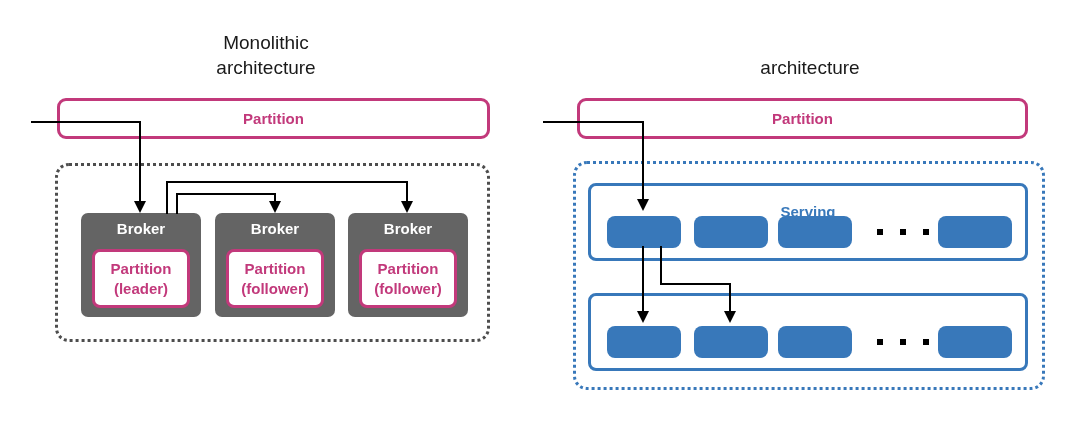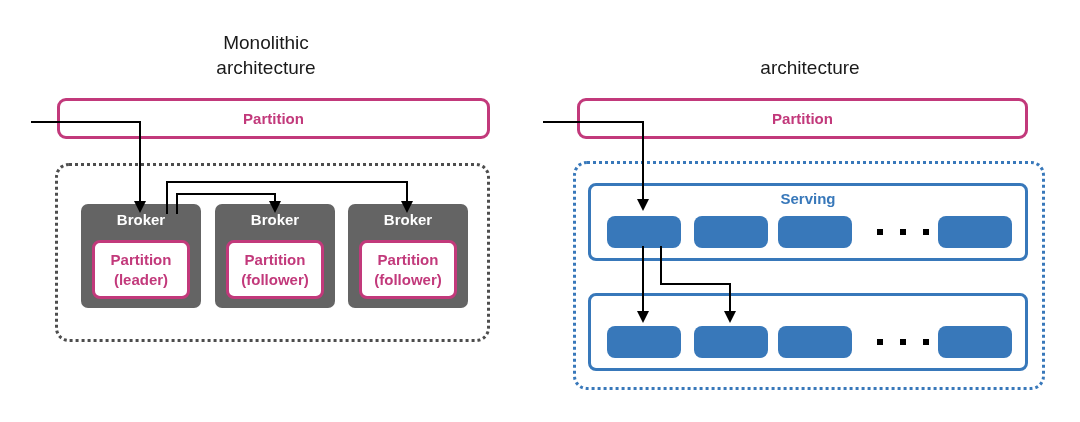--- a/index.html
+++ b/index.html
@@ -22,37 +22,37 @@
   .pbox .plabel{color:var(--pink);font-weight:bold;font-size:15px;}
   #left-partition{left:57px;width:433px;}
   #right-partition{left:577px;width:451px;}
 
   .cluster{position:absolute;border-radius:14px;}
   #left-cluster{left:55px;top:163px;width:435px;height:179px;
         border:3px dotted var(--dotgray);}
   #right-cluster{left:573px;top:161px;width:472px;height:229px;
         border:3px dotted var(--blue);}
 
-  .broker{position:absolute;top:38px;width:120px;height:104px;
+  .broker{position:absolute;top:47px;width:120px;height:104px;
         background:var(--gray);border-radius:7px;}
   .broker .blabel{display:block;text-align:center;margin-top:7px;
         color:var(--white);font-weight:bold;font-size:15px;}
   .broker .inner{position:absolute;left:11px;right:11px;top:36px;height:59px;
         background:var(--white);border:3px solid var(--pink);border-radius:8px;
         display:flex;flex-direction:column;align-items:center;justify-content:center;}
   .broker .inner span{color:var(--pink);font-weight:bold;font-size:15px;line-height:20px;}
   #broker-1{left:23px;}
   #broker-2{left:157px;}
   #broker-3{left:290px;}
 
   .layer{position:absolute;left:12px;width:440px;height:78px;background:var(--white);
         border:3px solid var(--blue);border-radius:8px;}
   #layer-serving{top:19px;}
   #layer-storage{top:129px;}
-  .layer .llabel{display:block;text-align:center;margin-top:4px;
+  .layer .llabel{display:block;text-align:center;margin-top:17px;
         color:var(--blue);font-weight:bold;font-size:15px;}
   .seg{position:absolute;top:30px;height:32px;width:74px;
         background:var(--blue);border-radius:8px;}
   .seg.s1{left:16px;} .seg.s2{left:103px;} .seg.s3{left:187px;} .seg.s4{left:347px;}
   .ellipsis{position:absolute;left:286px;top:43px;width:52px;height:6px;
         display:flex;justify-content:space-between;}
   .ellipsis i{display:block;width:6px;height:6px;background:var(--line);}
 
   #arrows{position:absolute;left:0;top:0;pointer-events:none;}
   #arrows path{fill:none;stroke:var(--line);stroke-width:2;}

